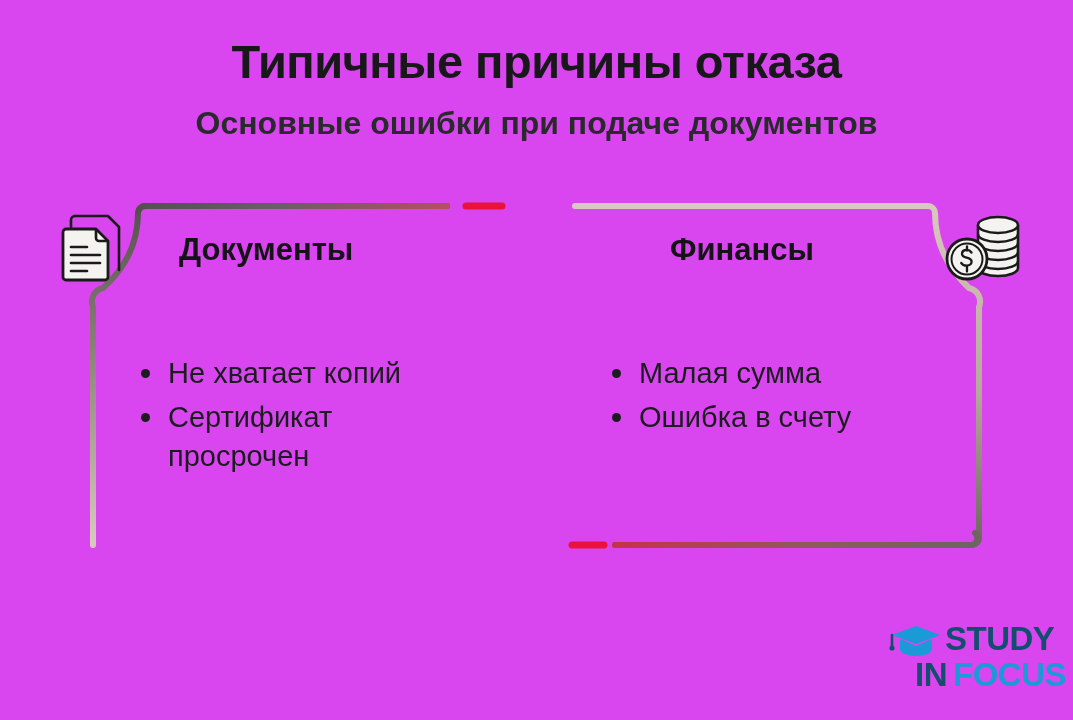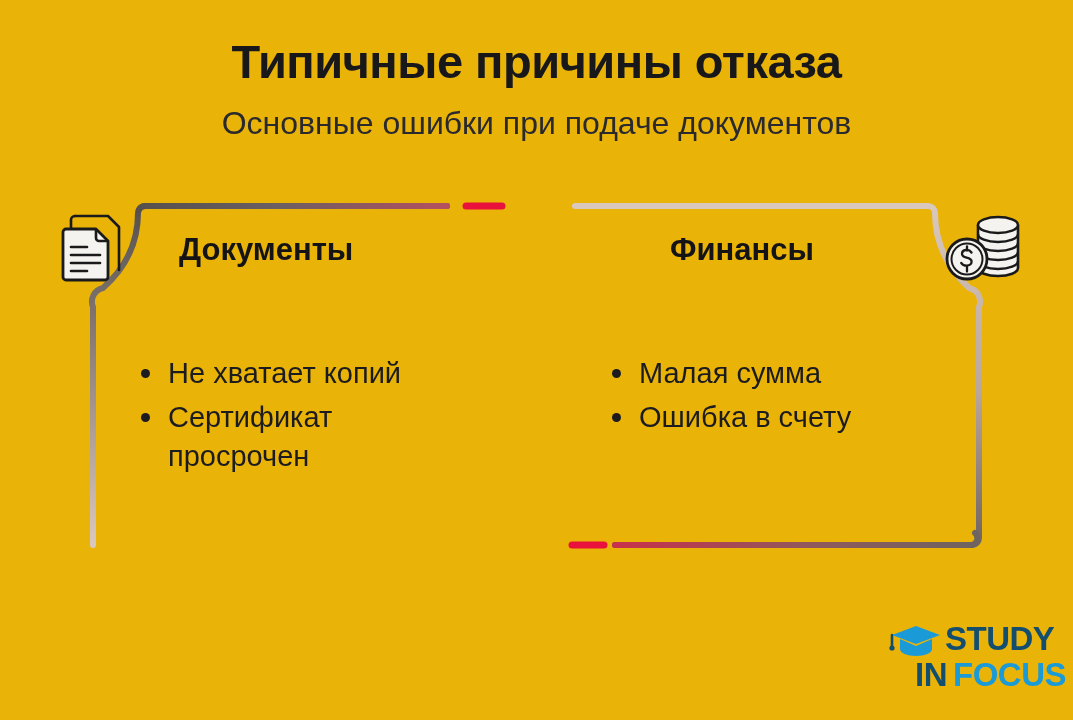--- a/index.html
+++ b/index.html
@@ -7,36 +7,36 @@
   html,body{
     width:1073px; height:720px;
     background:#F4F3EF;
     font-family:"Liberation Sans", sans-serif;
     overflow:hidden;
   }
 
   #stage{
     position:relative;
     width:1073px; height:720px;
-    background:#eab308;
+    background:#d946ef;
   }
 
   
   .title{
     position:absolute; left:0; top:34px; width:1073px;
     text-align:center;
     font-size:47px; font-weight:700;
     letter-spacing:-0.5px;
     color:#18181B;
     white-space:nowrap;
   }
   .subtitle{
     position:absolute; left:0; top:105px; width:1073px;
     text-align:center;
-    font-size:32px; font-weight:400;
+    font-size:32px; font-weight:700;
     color:#2A2A2E;
     white-space:nowrap;
   }
 
   
   #brackets{
     position:absolute; left:0; top:0;
     width:1073px; height:720px;
     pointer-events:none;
   }

